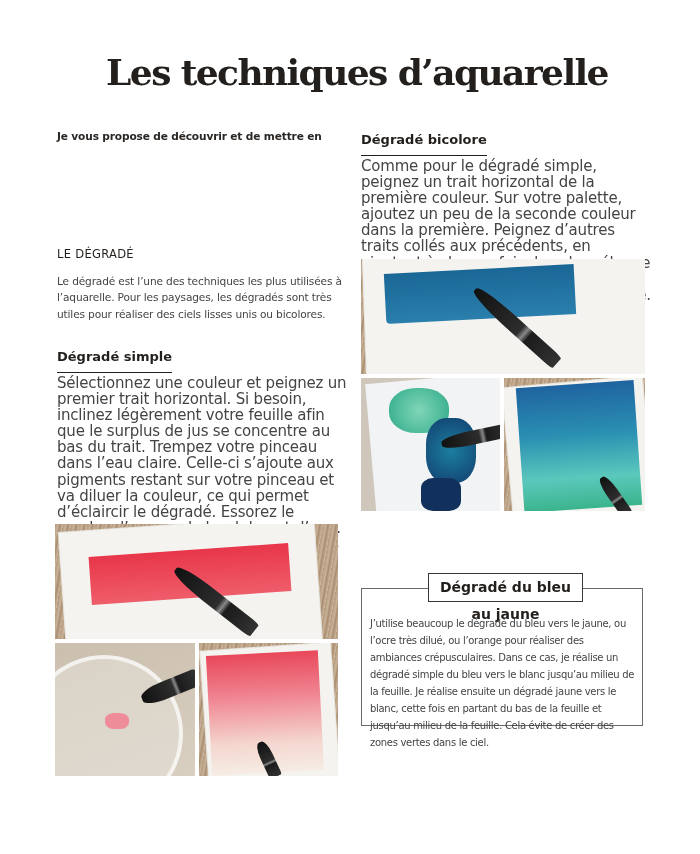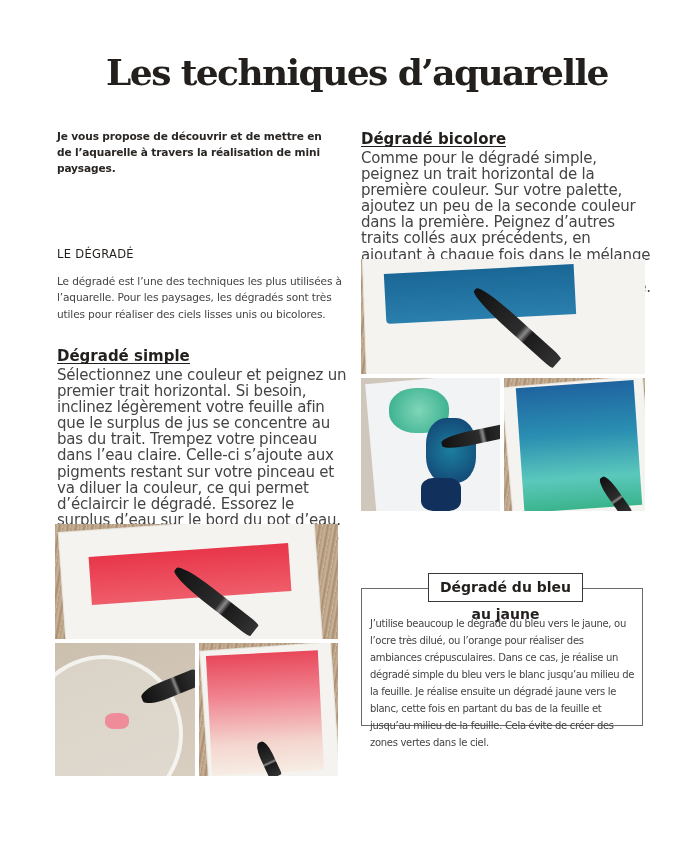--- a/index.html
+++ b/index.html
@@ -3,41 +3,40 @@
   <meta charset="utf-8">
   <style>
     html, body { margin: 0; padding: 0; background: #ffffff; }
     body { width: 700px; height: 854px; position: relative; overflow: hidden; color: #2b2b2b; font-family: "DejaVu Sans", sans-serif; }
     .page-title { position: absolute; left: 0; top: 44px; width: 700px; text-align: center; font-family: "DejaVu Serif", serif; font-weight: bold; font-size: 36px; letter-spacing: -1.6px; color: #231f1c; margin: 7px; }
     .col { position: absolute; }
     .intro { left: 57px; top: 128px; width: 300px; font-size: 10.6px; line-height: 16px; font-weight: bold; color: #2a2623; letter-spacing: -0.15px; }
     .intro p { margin: 0; }
     .section-heading { left: 57px; top: 247px; font-size: 11.5px; font-weight: normal; letter-spacing: 0.3px; color: #231f1c; }
     .lead { left: 57px; top: 273px; width: 290px; font-size: 10.6px; line-height: 16.3px; color: #444; letter-spacing: -0.15px; }
-    .subhead { font-size: 15px; font-weight: bold; color: #231f1c; display: inline-block; border-bottom: 1.5px solid #231f1c; padding-bottom: 0px; line-height: 14px; }
+    .subhead { font-size: 13px; font-weight: bold; color: #231f1c; display: inline-block; border-bottom: 1.5px solid #231f1c; padding-bottom: 8px; line-height: 14px; }
     .body-text { font-size: 15px; line-height: 16.1px; color: #444; letter-spacing: -0.2px; margin: 2px 0 0 0; }
     .simple { left: 57px; top: 346px; width: 290px; }
     .bicolore { left: 361px; top: 129px; width: 290px; }
     .photo { position: absolute; overflow: hidden; }
     .wood { background: repeating-linear-gradient(100deg, #b49a7d 0px, #c8b298 3px, #a98d70 5px, #cdb89f 8px); }
     .paper { position: absolute; background: #f4f3ef; box-shadow: 0 0 0 1px #e6e3dc; }
     .brush { position: absolute; background: linear-gradient(90deg, #111 0%, #2d2d2d 55%, #888 60%, #1b1b1b 65%, #333 100%); border-radius: 40% 10% 10% 40%; }
     .box { position: absolute; left: 361px; top: 588px; width: 282px; height: 138px; border: 1px solid #6d6a66; box-sizing: border-box; }
     .box-label { position: absolute; left: 428px; top: 573px; width: 155px; height: 29px; border: 1.3px solid #3a3633; background: #fff; box-sizing: border-box; text-align: center; font-size: 14px; font-weight: bold; line-height: 27px; color: #231f1c; }
     .box-text { position: absolute; left: 370px; top: 615px; width: 268px; font-size: 10px; line-height: 17px; color: #444; letter-spacing: -0.3px; margin: 0; }
     .page-number { position: absolute; left: 0; top: 804px; width: 700px; text-align: right; font-family: "DejaVu Serif", serif; font-weight: bold; font-size: 12px; color: #231f1c; padding-left: 18px; }
   </style>
 </head>
 <body>
 
 <h1 class="page-title">Les techniques d’aquarelle</h1>
 
 <div class="col intro">
   <p>Je vous propose de découvrir et de mettre en</p>
-  <p>de l’aquarelle à travers la réalisation de mini paysages.</p>
 </div>
 
 <div class="col section-heading">LE DÉGRADÉ</div>
 <div class="col lead">Le dégradé est l’une des techniques les plus utilisées à l’aquarelle. Pour les paysages, les dégradés sont très utiles pour réaliser des ciels lisses unis ou bicolores.</div>
 
 <div class="col simple">
   <span class="subhead">Dégradé simple</span>
   <p class="body-text">Sélectionnez une couleur et peignez un premier trait horizontal. Si besoin, inclinez légèrement votre feuille afin que le surplus de jus se concentre au bas du trait. Trempez votre pinceau dans l’eau claire. Celle-ci s’ajoute aux pigments restant sur votre pinceau et va diluer la couleur, ce qui permet d’éclaircir le dégradé. Essorez le surplus d’eau sur le bord du pot d’eau. Peignez d’autres traits en touchant les premiers puis répétez cette opération en diluant de plus en plus votre couleur. Terminez avec de l’eau claire.</p>
 </div>
 

